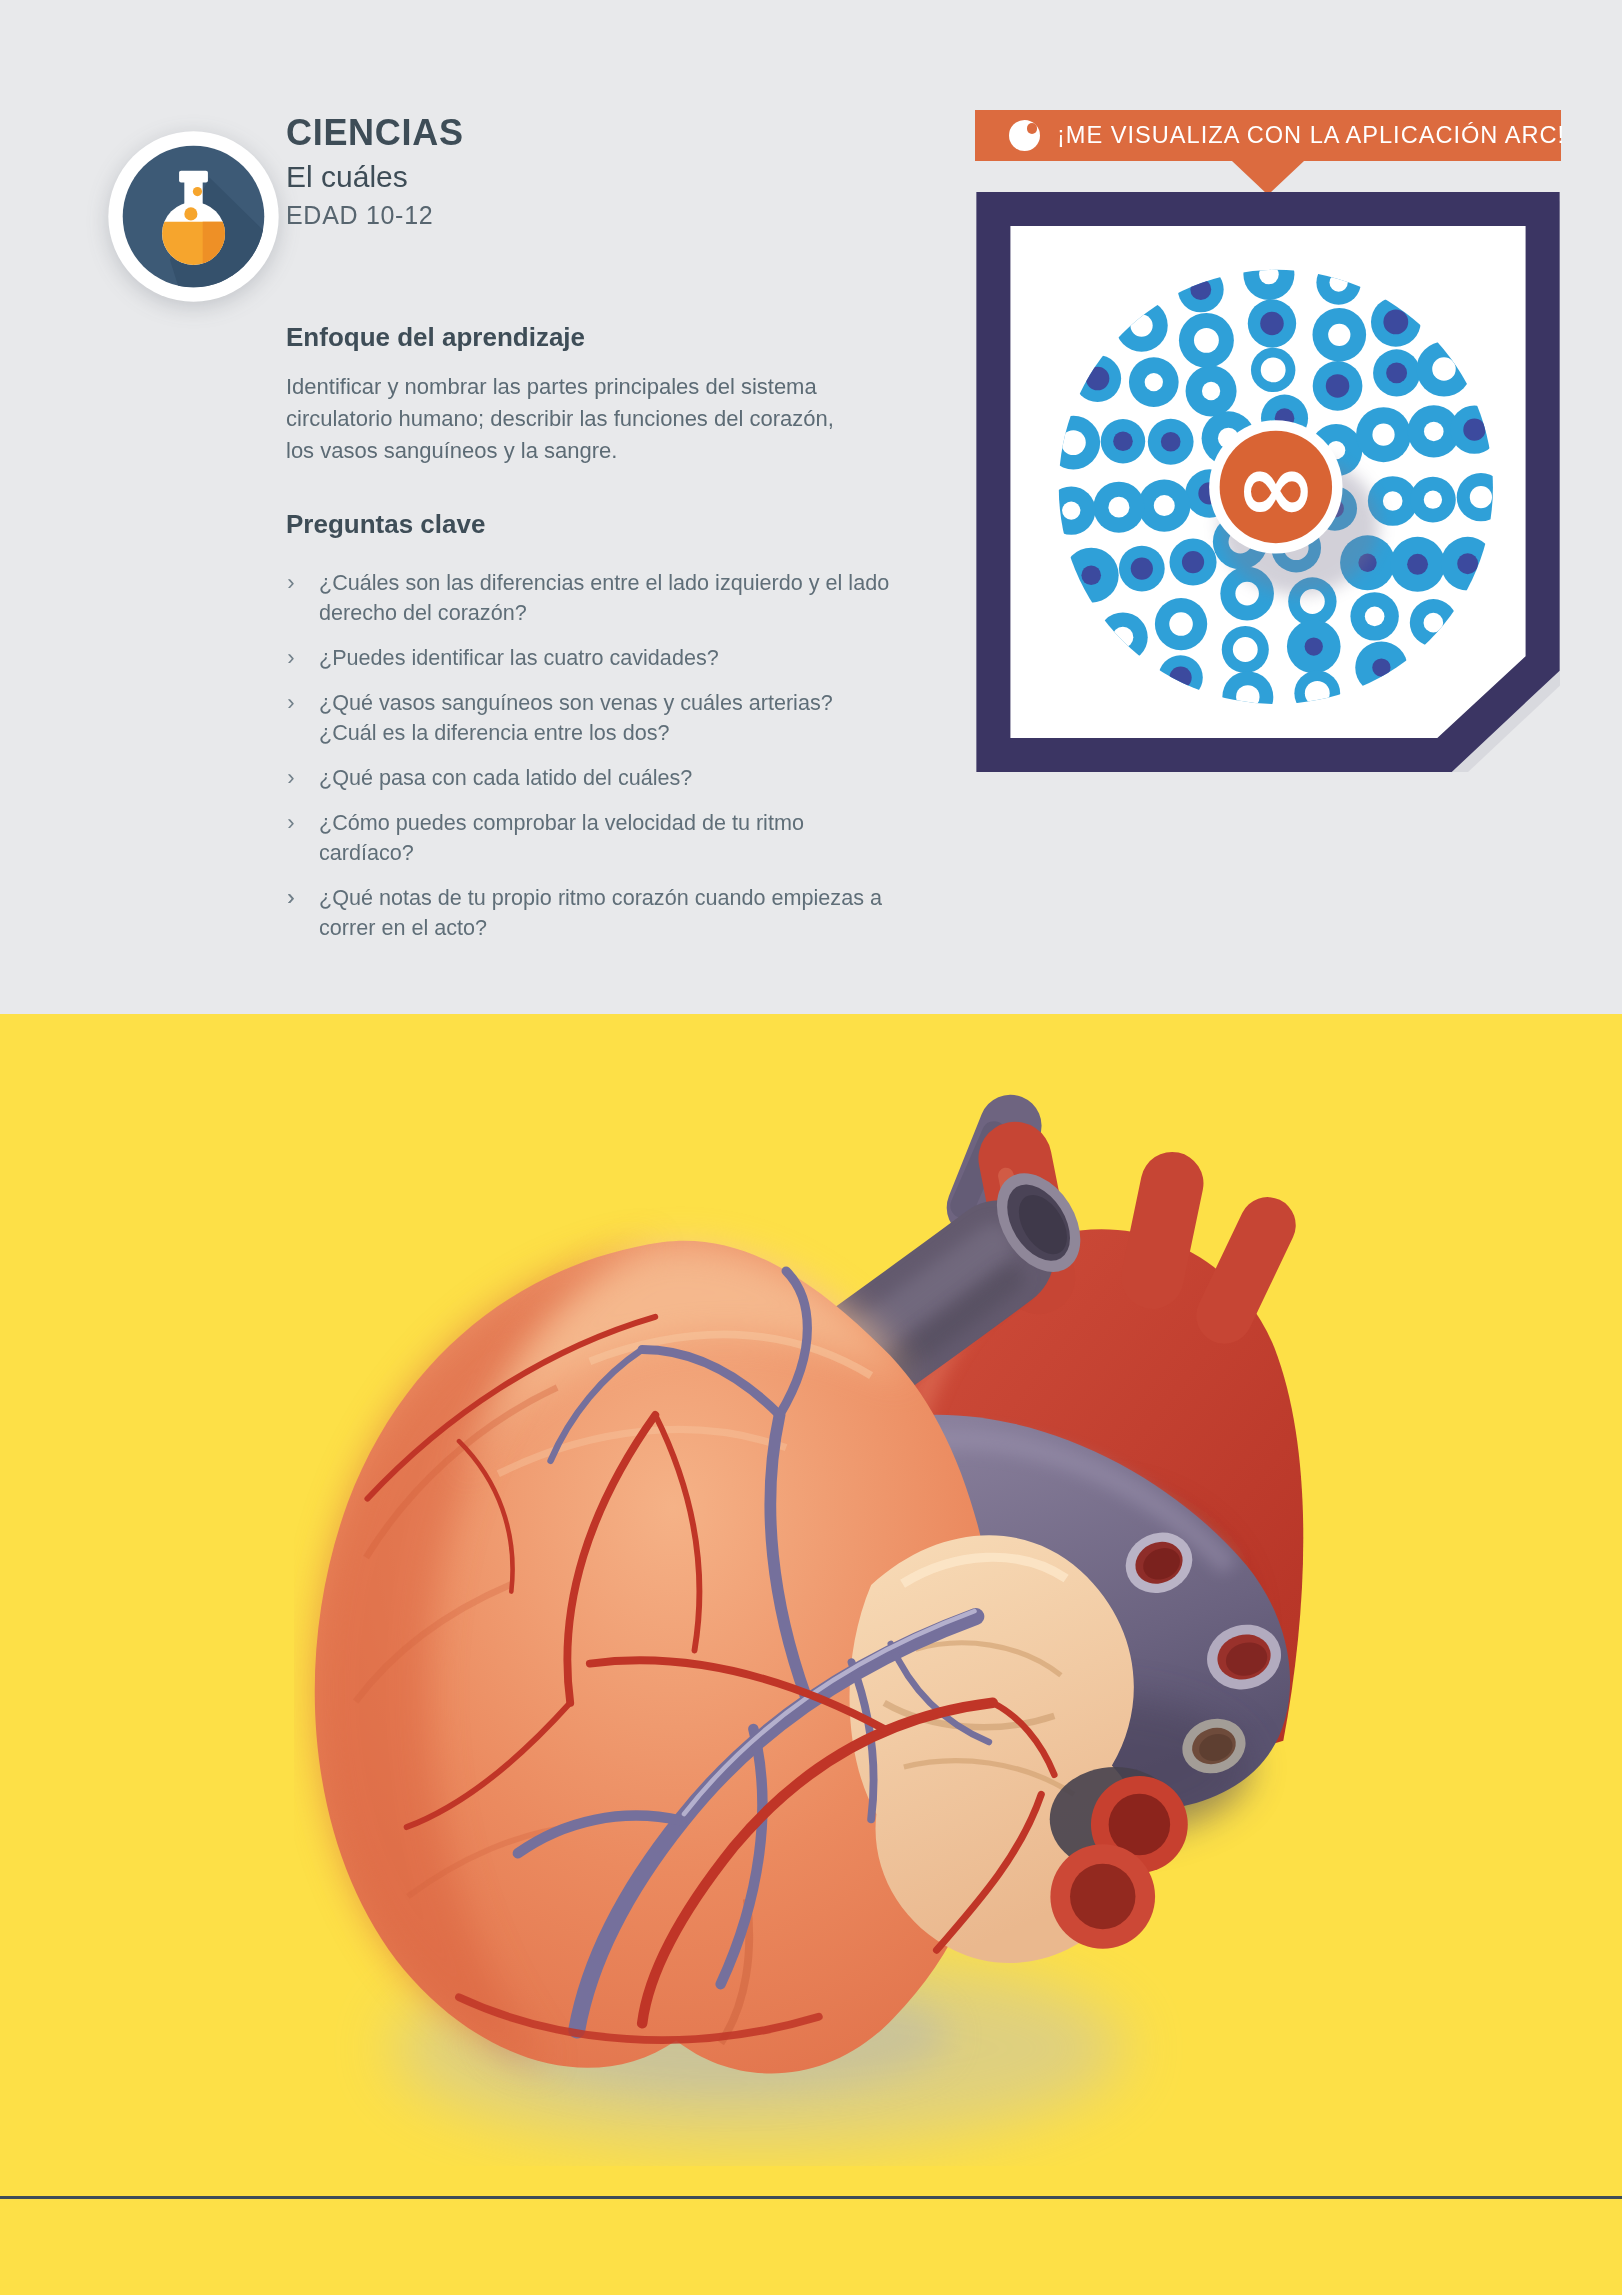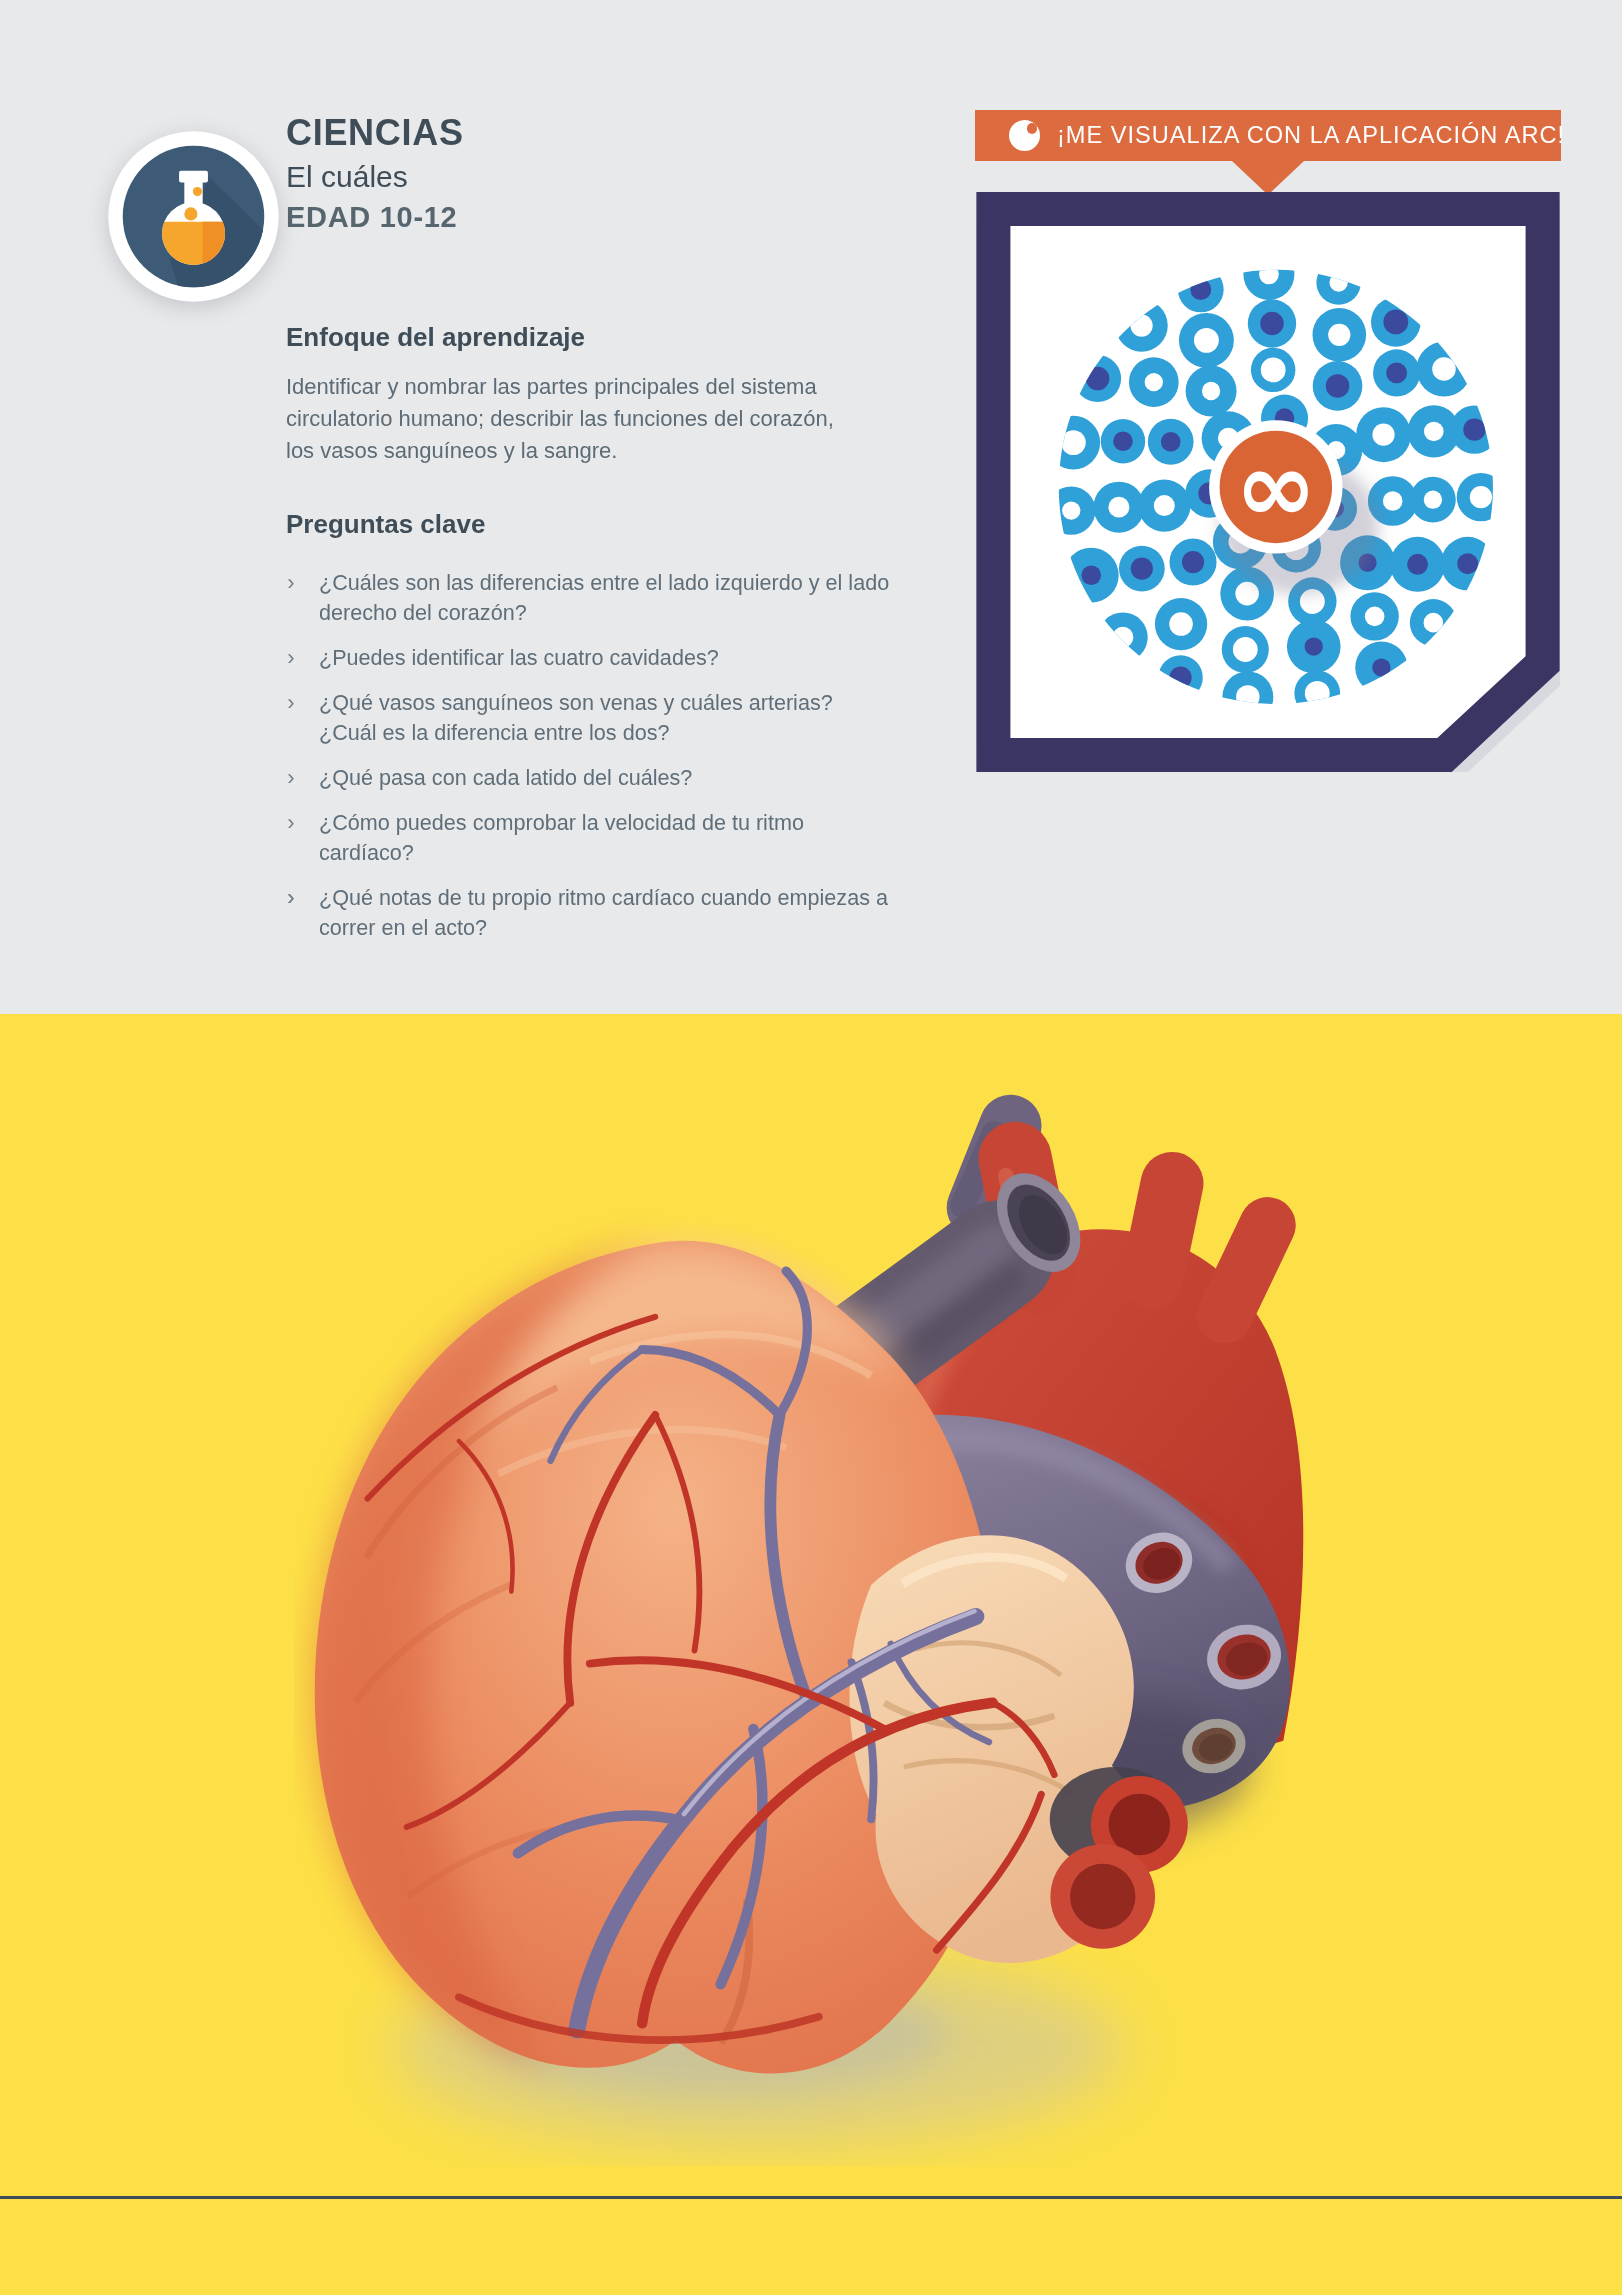--- a/index.html
+++ b/index.html
@@ -7,21 +7,21 @@
     position:relative;width:1623px;height:2295px;overflow:hidden;
     background:#fde047;font-family:"Liberation Sans",sans-serif;
   }
   .top-panel{position:absolute;left:0;top:0;width:1623px;height:1014px;background:var(--panel-bg,#e8e9eb);}
   
   .subject-icon{position:absolute;left:107px;top:130px;width:173px;height:173px;filter:drop-shadow(0 5.2px 10.5px rgba(60,70,80,.22));}
   
   .header-text{position:absolute;left:286px;top:113px;}
   .cat-title{font-size:36px;font-weight:bold;letter-spacing:0.7px;color:var(--heading-color,#3e4d57);line-height:1.1;}
   .lesson-title{font-size:30px;color:var(--heading-color,#3e4d57);line-height:1.2;margin-top:6.5px;}
-  .age-line{font-size:29px;color:#57656f;line-height:1.2;margin-top:5.2px;letter-spacing:0.7px;font-weight:bold;}
+  .age-line{font-size:25px;color:#57656f;line-height:1.2;margin-top:5.2px;letter-spacing:0.7px;}
   
   .section{position:absolute;left:286px;}
   .section h3{margin:0;font-size:26px;font-weight:bold;color:var(--heading-color,#3e4d57);}
   .focus{top:322px;width:576px;}
   .focus p{margin:18.3px 0 0 0;font-size:22px;line-height:32px;color:var(--body-color,#5c6b75);}
   .questions{top:509px;width:609px;}
   .questions ul{list-style:none;margin:27.5px 0 0 0;padding:0;}
   .questions li{position:relative;padding-left:33px;font-size:21.6px;line-height:30px;color:#5f6e78;margin-bottom:15px;}
   .questions li .bullet{position:absolute;left:1.3px;top:0;color:#72808a;font-size:22px;}
   
@@ -90,21 +90,21 @@
 
   <div class="section questions">
     <h3>Preguntas clave</h3>
     <ul>
       <li><span class="bullet">›</span><span>¿Cuáles son las diferencias entre el lado izquierdo y el lado derecho del corazón?</span></li>
       <li><span class="bullet">›</span><span>¿Puedes identificar las cuatro cavidades?</span></li>
       <li><span class="bullet">›</span><span>¿Qué vasos sanguíneos son venas y cuáles arterias? ¿Cuál es la diferencia entre los dos?</span></li>
       <li><span class="bullet">›</span><span>¿Qué pasa con cada latido del cuáles?</span></li>
       <li><span class="bullet">›</span><span>¿Cómo puedes comprobar la velocidad de tu ritmo cardíaco?</span></li>
       <li><span class="bullet">›</span></li>
-      <li><span class="bullet">›</span><span>¿Qué notas de tu propio ritmo cardíaco cuando empiezas a correr en el acto?</span></li>
+      <li><span class="bullet">›</span><span>¿Qué notas de tu propio ritmo corazón cuando empiezas a correr en el acto?</span></li>
     </ul>
   </div>
 
   <div class="arc-banner">
     <span class="eye-icon"></span>
     <span class="label">¡ME VISUALIZA CON LA APLICACIÓN ARC!</span>
   </div>
   <div class="banner-pointer"></div>
 
   <svg class="arc-box" viewBox="0 0 892 887">

